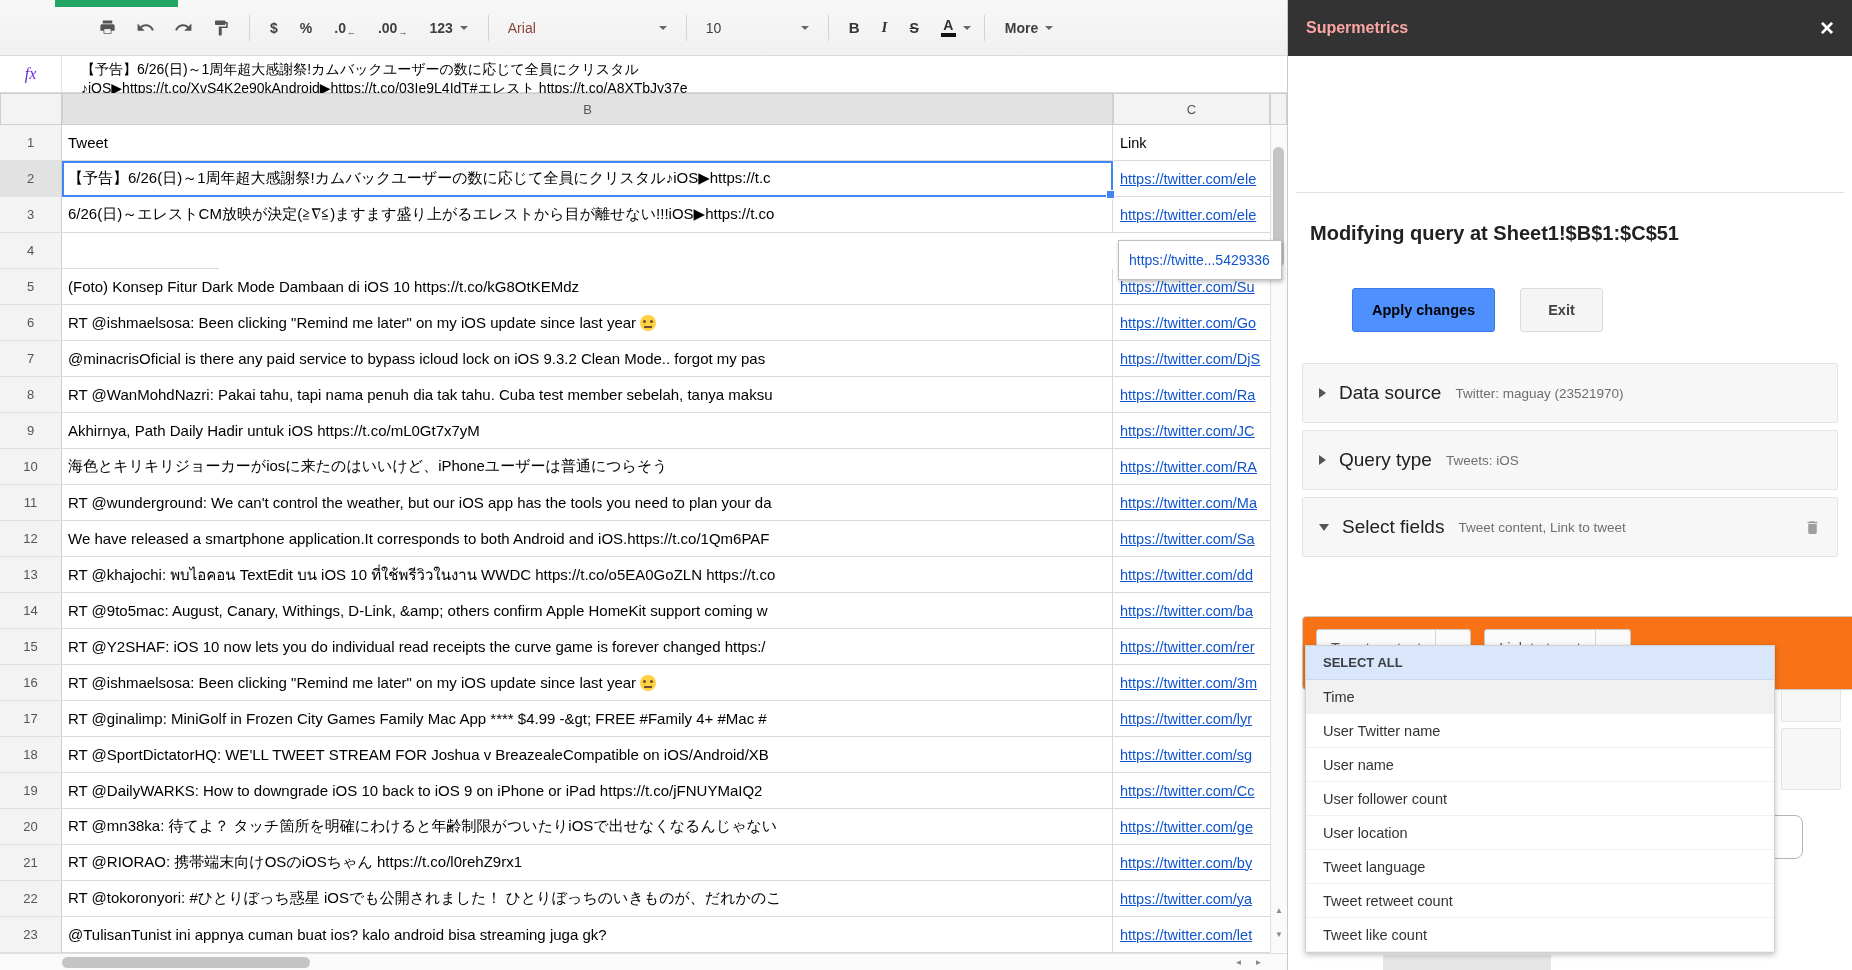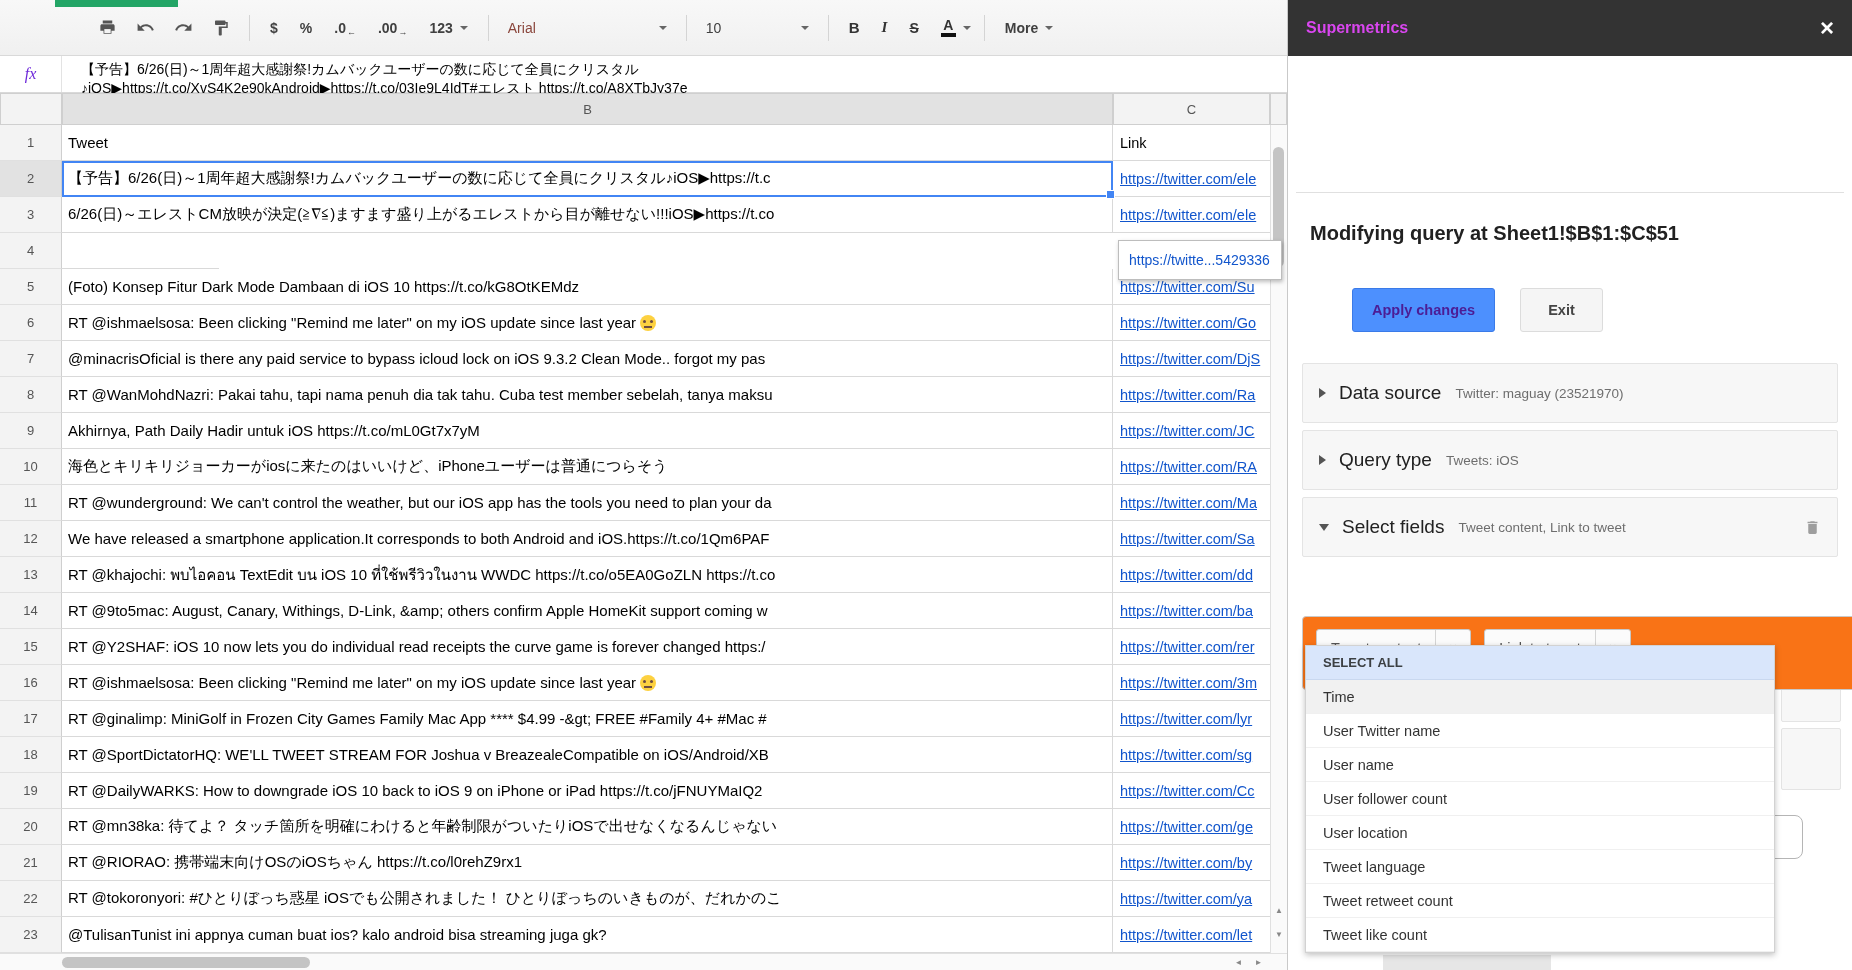--- a/index.html
+++ b/index.html
@@ -61,27 +61,27 @@
   
   .vscroll{position:absolute;left:1270px;top:125px;width:17px;height:828px;background:#fafafa;border-left:1px solid #e0e0e0;box-sizing:border-box;}
   .vthumb{position:absolute;left:2px;top:22px;width:11px;height:120px;background:#c4c4c4;border-radius:6px;}
   .sarrow{position:absolute;width:100%;height:16px;text-align:center;font-size:8px;color:#888;line-height:16px;}
   .hscroll{position:absolute;left:0;top:953px;width:1287px;height:17px;background:#fafafa;border-top:1px solid #e0e0e0;box-sizing:border-box;}
   .hthumb{position:absolute;left:62px;top:3px;width:248px;height:11px;background:#c4c4c4;border-radius:6px;}
   .harrow{position:absolute;top:0;width:17px;height:17px;text-align:center;font-size:8px;color:#888;line-height:17px;}
   
   .sidebar{position:absolute;left:1287px;top:0;width:565px;height:970px;background:#fff;border-left:1px solid #c9c9c9;box-sizing:border-box;}
   .sb-header{height:56px;background:#333;display:flex;align-items:center;justify-content:space-between;padding:0 18px;}
-  .sb-title{color:#d946ef;font-size:16px;font-weight:bold;}
+  .sb-title{color:#fca5a5;font-size:16px;font-weight:bold;}
   .sb-close{color:#fff;font-size:24px;font-weight:bold;cursor:pointer;line-height:24px;}
   .sb-divider{position:absolute;left:8px;right:8px;top:192px;height:1px;background:#e0e0e0;}
   .sb-heading{position:absolute;left:22px;top:222px;font-size:20px;font-weight:bold;color:#212121;white-space:nowrap;}
   .sb-buttons{position:absolute;left:64px;top:288px;display:flex;gap:25px;}
   .btn{font-size:14.5px;font-weight:bold;border-radius:3px;padding:13px 19px;cursor:pointer;}
-  .btn-apply{background:#4d90fe;border:1px solid #3a7ae8;color:#4c1d95;}
+  .btn-apply{background:#4d90fe;border:1px solid #3a7ae8;color:#000000;}
   .btn-exit{background:#f5f5f5;border:1px solid #dcdcdc;color:#444;padding:7px 27px;}
   .sb-sections{position:absolute;left:14px;right:14px;top:363px;}
   .section{height:60px;background:#f7f7f7;border:1px solid #e4e4e4;border-radius:2px;margin-bottom:7px;
            display:flex;align-items:center;padding:0 16px;box-sizing:border-box;cursor:pointer;}
   .tri-right{width:0;height:0;border-top:5px solid transparent;border-bottom:5px solid transparent;border-left:7px solid #555;flex:none;}
   .tri-down{width:0;height:0;border-left:5px solid transparent;border-right:5px solid transparent;border-top:7px solid #555;flex:none;}
   .sec-label{font-size:19px;color:#212121;margin-left:13px;white-space:nowrap;}
   .sec-summary{font-size:13.5px;color:#6e6e6e;margin-left:14px;flex:1;white-space:nowrap;overflow:hidden;}
   .chips-panel{position:absolute;left:14px;top:576px;width:560px;height:74px;background:#f97316;border:1px solid #c9c9c9;
                border-radius:4px;box-sizing:border-box;padding:12px 0 0 13px;display:flex;z-index:2;margin-top:40px;}

